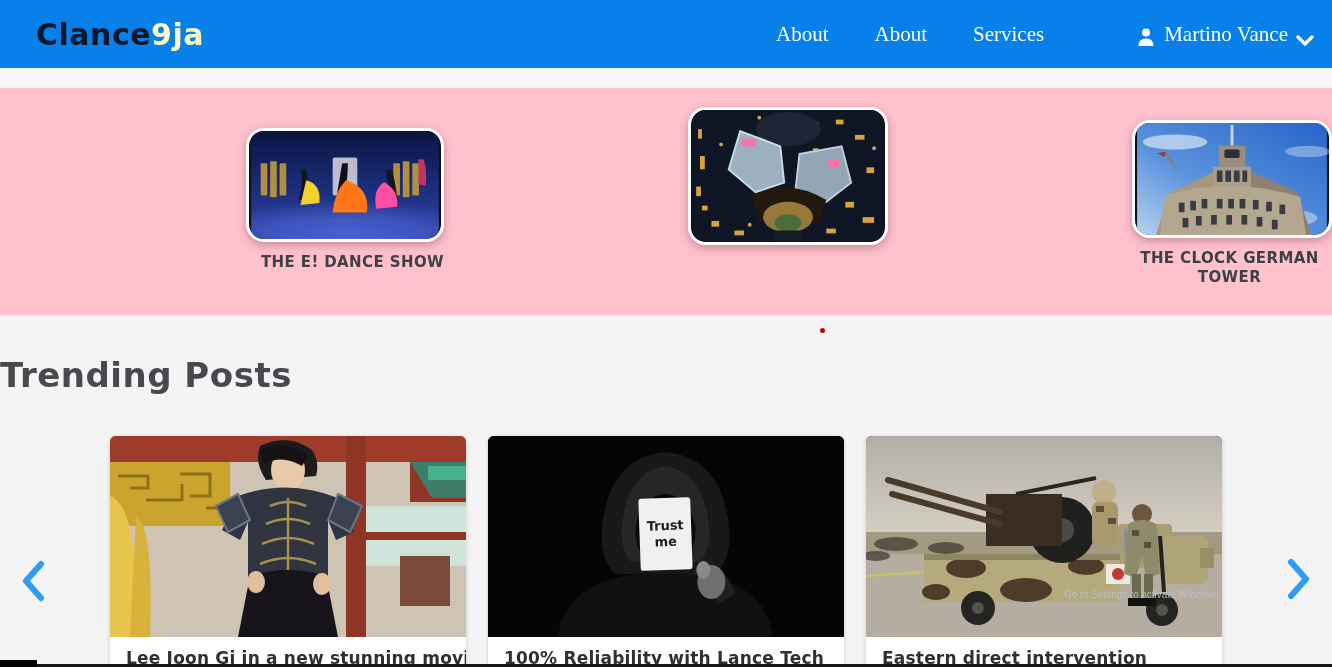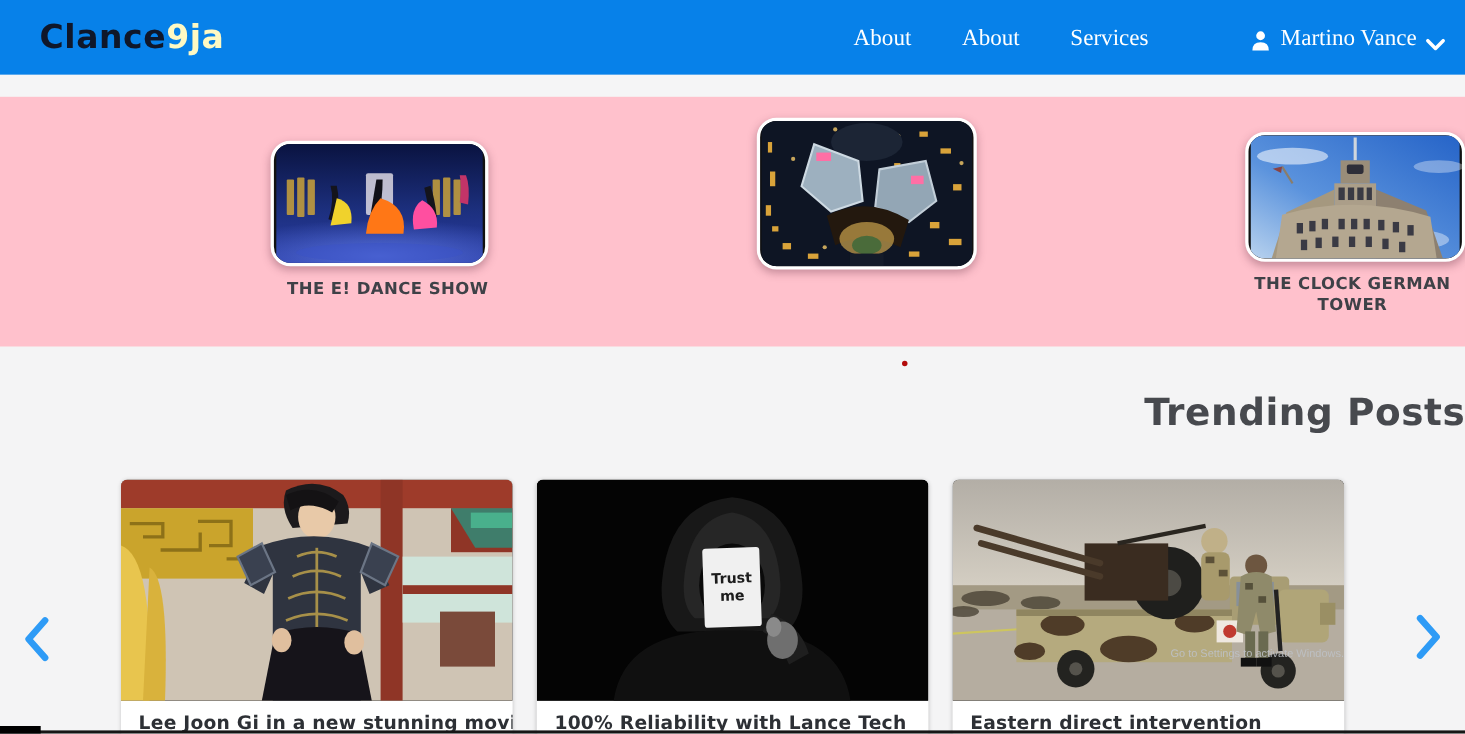--- a/index.html
+++ b/index.html
@@ -40,21 +40,21 @@
   .banner-title {
     margin-top:11px; max-width:205px; text-align:center;
     font-size:15px; font-weight:bold; letter-spacing:.4px; line-height:1.25;
     color:#3e4147; text-transform:uppercase;
   }
 
   
   .red-dot { position:absolute; left:820px; top:328px; width:5px; height:5px;
     border-radius:50%; background:#b30b0b; }
   .trending-heading {
-    text-align:right; margin-top:40px; font-size:34px; font-weight:bold;
+    text-align:left; margin-top:40px; font-size:34px; font-weight:bold;
     color:#47494e; letter-spacing:.5px;
   }
   .posts-row {
     position:absolute; left:110px; top:436px; display:flex; gap:22px;
   }
   .post-card {
     width:356px; background:#ffffff; border-radius:6px 6px 0 0;
     box-shadow:0 1px 4px rgba(0,0,0,.18); cursor:pointer; overflow:hidden;
   }
   .post-img { width:100%; height:201px; background:#000; }

